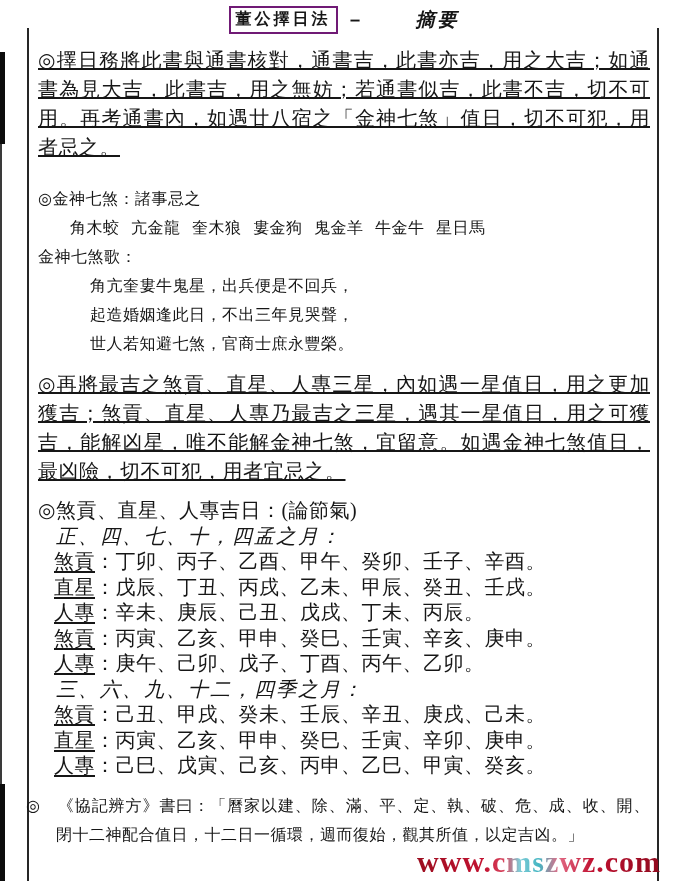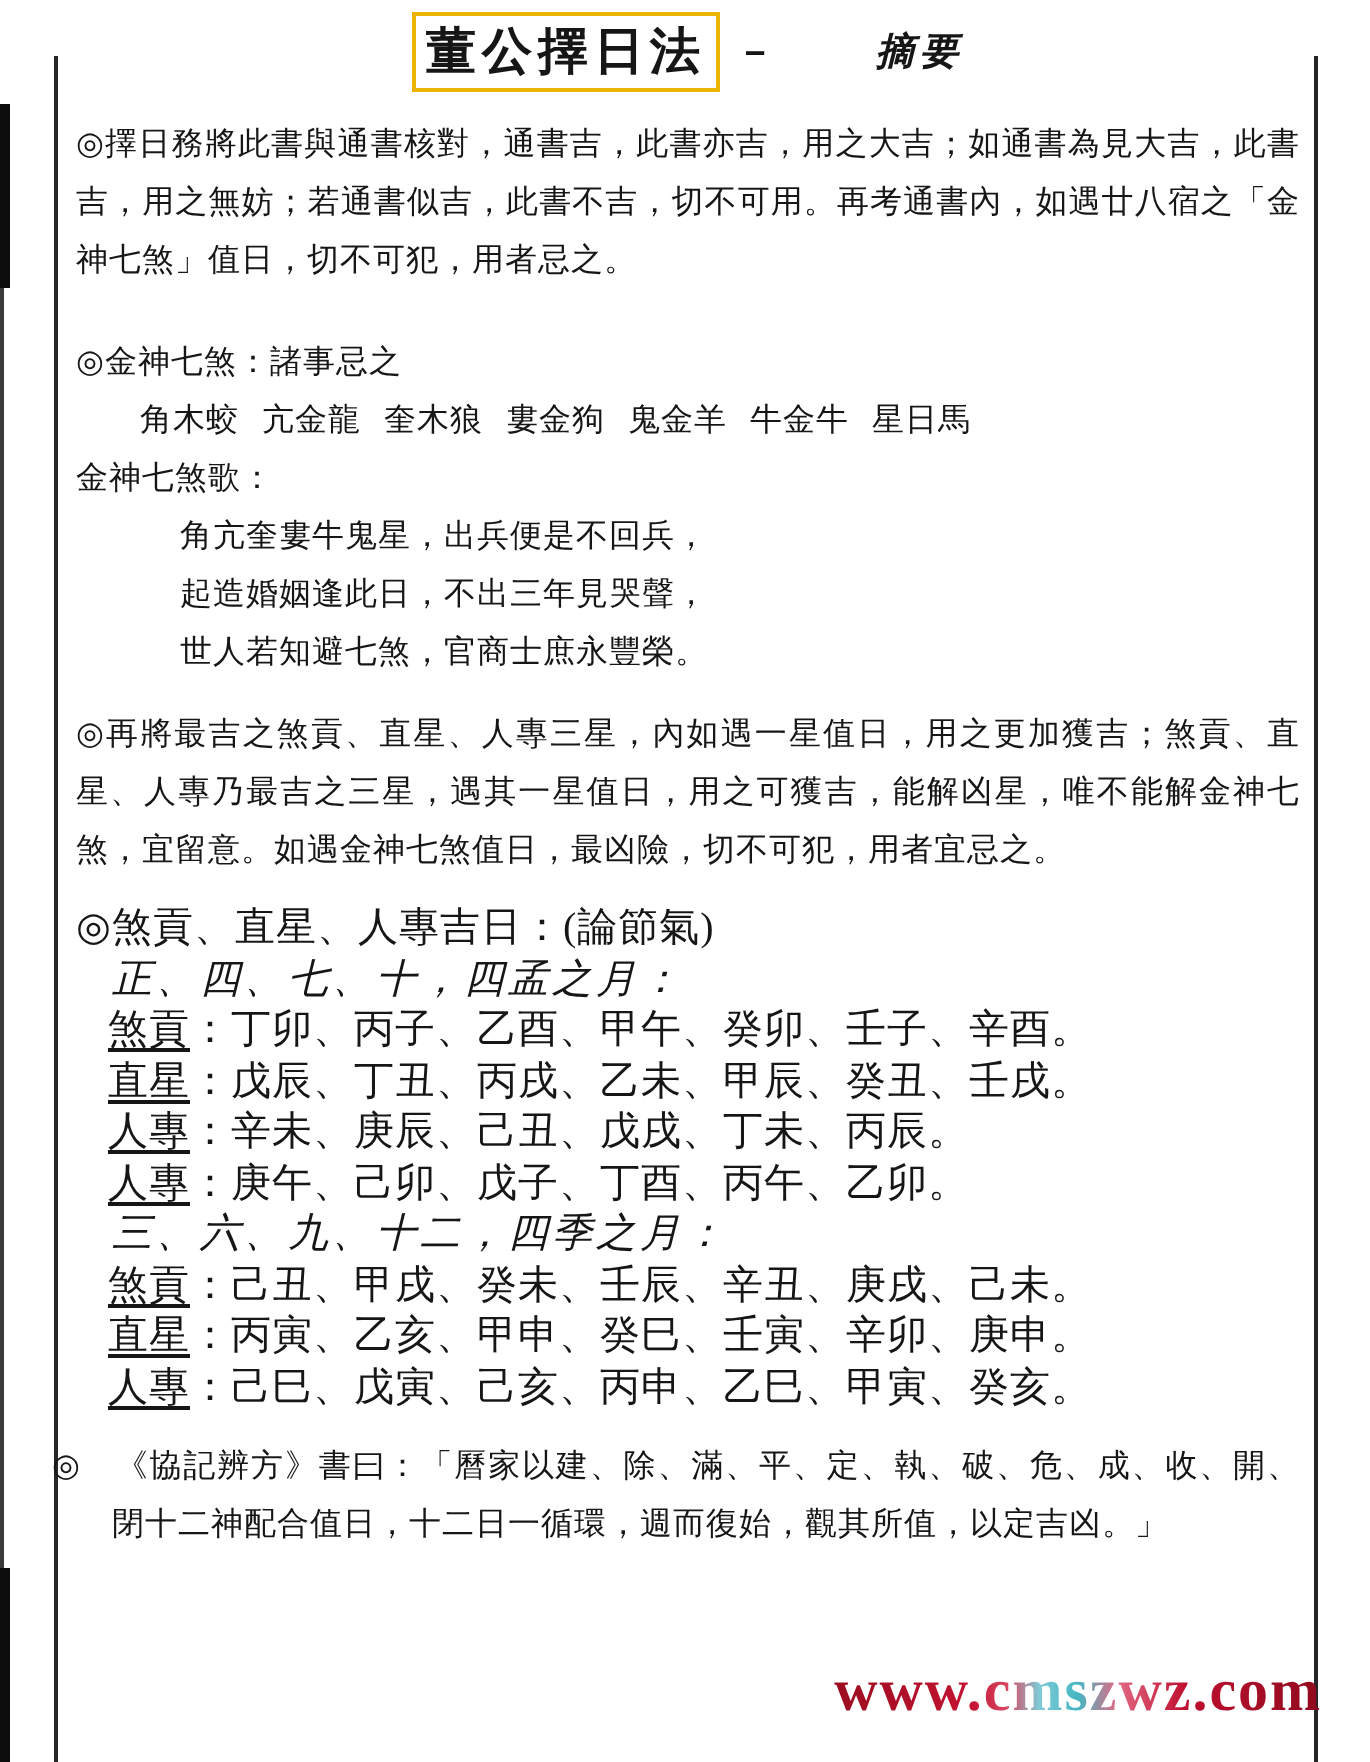--- a/index.html
+++ b/index.html
@@ -28,36 +28,37 @@
   .edge-artifact.bottom { top: 784px; width: 5px; height: 97px; }
 
   .content {
     position: absolute;
     left: 38px; top: 0;
     width: 612px;
   }
   header.doc-header { text-align: center; margin-top: 6px; white-space: nowrap; }
   .boxed-title {
     display: inline-block;
-    border: 2px solid #eab308;
+    border: 2px solid #701a75;
     padding: 1px 5px 2px 5px;
-    font-size: 25px;
+    font-size: 16px;
     font-weight: bold;
     letter-spacing: 3px;
     vertical-align: middle;
   }
   .title-sep { font-size: 19px; font-weight: bold; margin: 0 4px 0 8px; vertical-align: middle; }
   .title-sub { font-size: 19px; font-weight: bold; font-style: italic; letter-spacing: 3px; vertical-align: middle; margin-left: 47px; }
 
   .body-par {
     margin: 0;
-    font-size: 16px;
+    font-size: 20px;
     line-height: 29px;
     text-align: justify;
     letter-spacing: 0.5px;
+    text-decoration: underline;
   }
   .p-intro { margin-top: 12px; }
   .p-three-stars { margin-top: 12px; }
 
   .sec { margin: 0; font-size: 16px; line-height: 29px; letter-spacing: 0.5px; }
   .sec-jinshen { margin-top: 22px; }
   .stars-line { word-spacing: 7px; margin-left: 32px; }
   .song-line { padding-left: 52px; }
 
   .sec-lucky { margin-top: 12px; }
@@ -76,21 +77,21 @@
     text-indent: -30px;
     margin-left: -6px;
     font-size: 16px;
     line-height: 29px;
     text-align: justify;
     letter-spacing: 0.5px;
   }
 
   .watermark {
     position: absolute;
-    right: 24px; bottom: 18px;
+    right: 24px; bottom: 2px;
     font-size: 30px;
     font-weight: bold;
     font-family: "Liberation Serif", serif;
     letter-spacing: 1px;
     background: linear-gradient(90deg,
       #9b0d1f 0%, #c41332 28%, #d94a63 36%,
       #7fcbd6 42%, #45b6c3 50%,
       #e26a84 58%, #c01030 72%, #8f0a1e 100%);
     -webkit-background-clip: text;
     background-clip: text;
@@ -126,20 +127,21 @@
   <p class="body-par p-three-stars">◎再將最吉之煞貢、直星、人專三星，內如遇一星值日，用之更加獲吉；煞貢、直星、人專乃最吉之三星，遇其一星值日，用之可獲吉，能解凶星，唯不能解金神七煞，宜留意。如遇金神七煞值日，最凶險，切不可犯，用者宜忌之。</p>
 
   <div class="sec sec-lucky">
     <div class="line">◎煞貢、直星、人專吉日：(論節氣)</div>
 
     <div class="line month-line">正、四、七、十，四孟之月：</div>
     <div class="line day-row"><span class="star-label">煞貢</span><span>：丁卯、丙子、乙酉、甲午、癸卯、壬子、辛酉。</span></div>
     <div class="line day-row"><span class="star-label">直星</span><span>：戊辰、丁丑、丙戌、乙未、甲辰、癸丑、壬戌。</span></div>
     <div class="line day-row"><span class="star-label">人專</span><span>：辛未、庚辰、己丑、戊戌、丁未、丙辰。</span></div>
 
+    <div class="line day-row"><span class="star-label">煞貢</span><span>：丙寅、乙亥、甲申、癸巳、壬寅、辛亥、庚申。</span></div>
     <div class="line day-row"><span class="star-label">人專</span><span>：庚午、己卯、戊子、丁酉、丙午、乙卯。</span></div>
 
     <div class="line month-line">三、六、九、十二，四季之月：</div>
     <div class="line day-row"><span class="star-label">煞貢</span><span>：己丑、甲戌、癸未、壬辰、辛丑、庚戌、己未。</span></div>
     <div class="line day-row"><span class="star-label">直星</span><span>：丙寅、乙亥、甲申、癸巳、壬寅、辛卯、庚申。</span></div>
     <div class="line day-row"><span class="star-label">人專</span><span>：己巳、戊寅、己亥、丙申、乙巳、甲寅、癸亥。</span></div>
   </div>
 
   <p class="closing-quote">◎　《協記辨方》書曰：「曆家以建、除、滿、平、定、執、破、危、成、收、開、閉十二神配合值日，十二日一循環，週而復始，觀其所值，以定吉凶。」</p>
 

